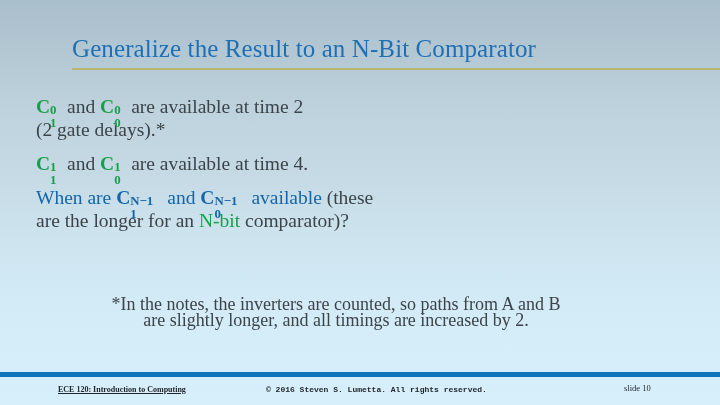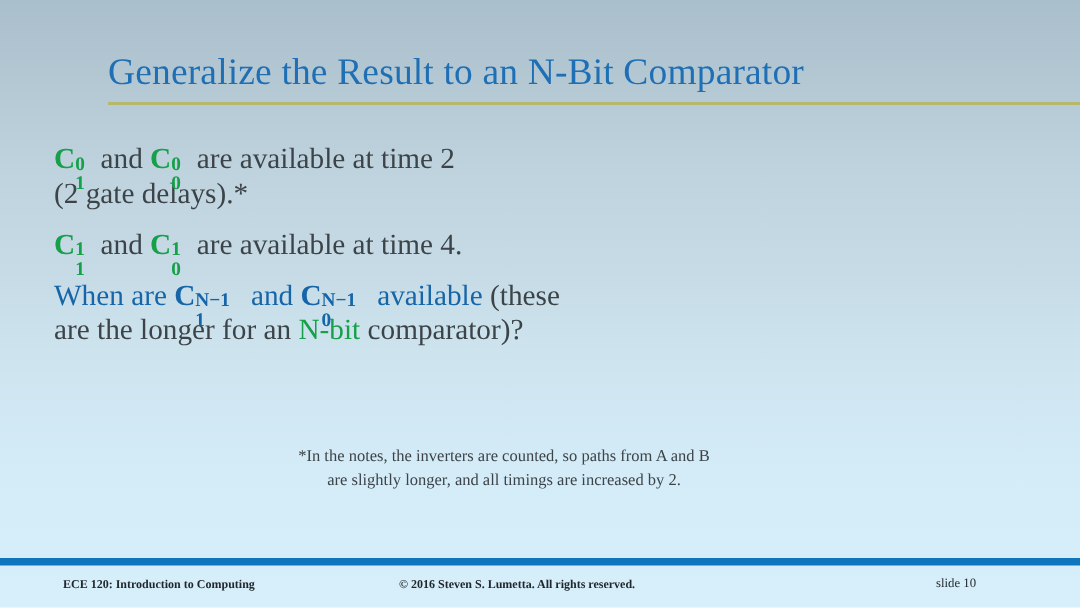--- a/index.html
+++ b/index.html
@@ -119,21 +119,21 @@
   }
 
   
   .footnote {
     position: absolute;
     left: 36px;
     top: 296px;
     width: 600px;
     text-align: center;
     color: #3d4449;
-    font-size: 11px;
+    font-size: 18px;
     line-height: 16px;
   }
 
   
   .footer-rule {
     position: absolute;
     left: 0;
     top: 372px;
     width: 720px;
     height: 5px;
@@ -144,29 +144,31 @@
     left: 0;
     top: 385px;
     width: 720px;
     height: 16px;
     font-size: 8px;
     color: #21282d;
     font-weight: bold;
   }
   .footer-course {
     position: absolute;
-    left: 42px;
+    left: 58px;
     top: 0;
     white-space: nowrap;
+    text-decoration: underline;
   }
   .footer-copy {
     position: absolute;
     left: 266px;
     top: 0;
     white-space: nowrap;
+    font-family: Liberation Mono, monospace;
   }
   .footer-slide {
     position: absolute;
     left: 624px;
     top: -2px;
     font-size: 8.5px;
     font-weight: normal;
     white-space: nowrap;
   }
 </style>

